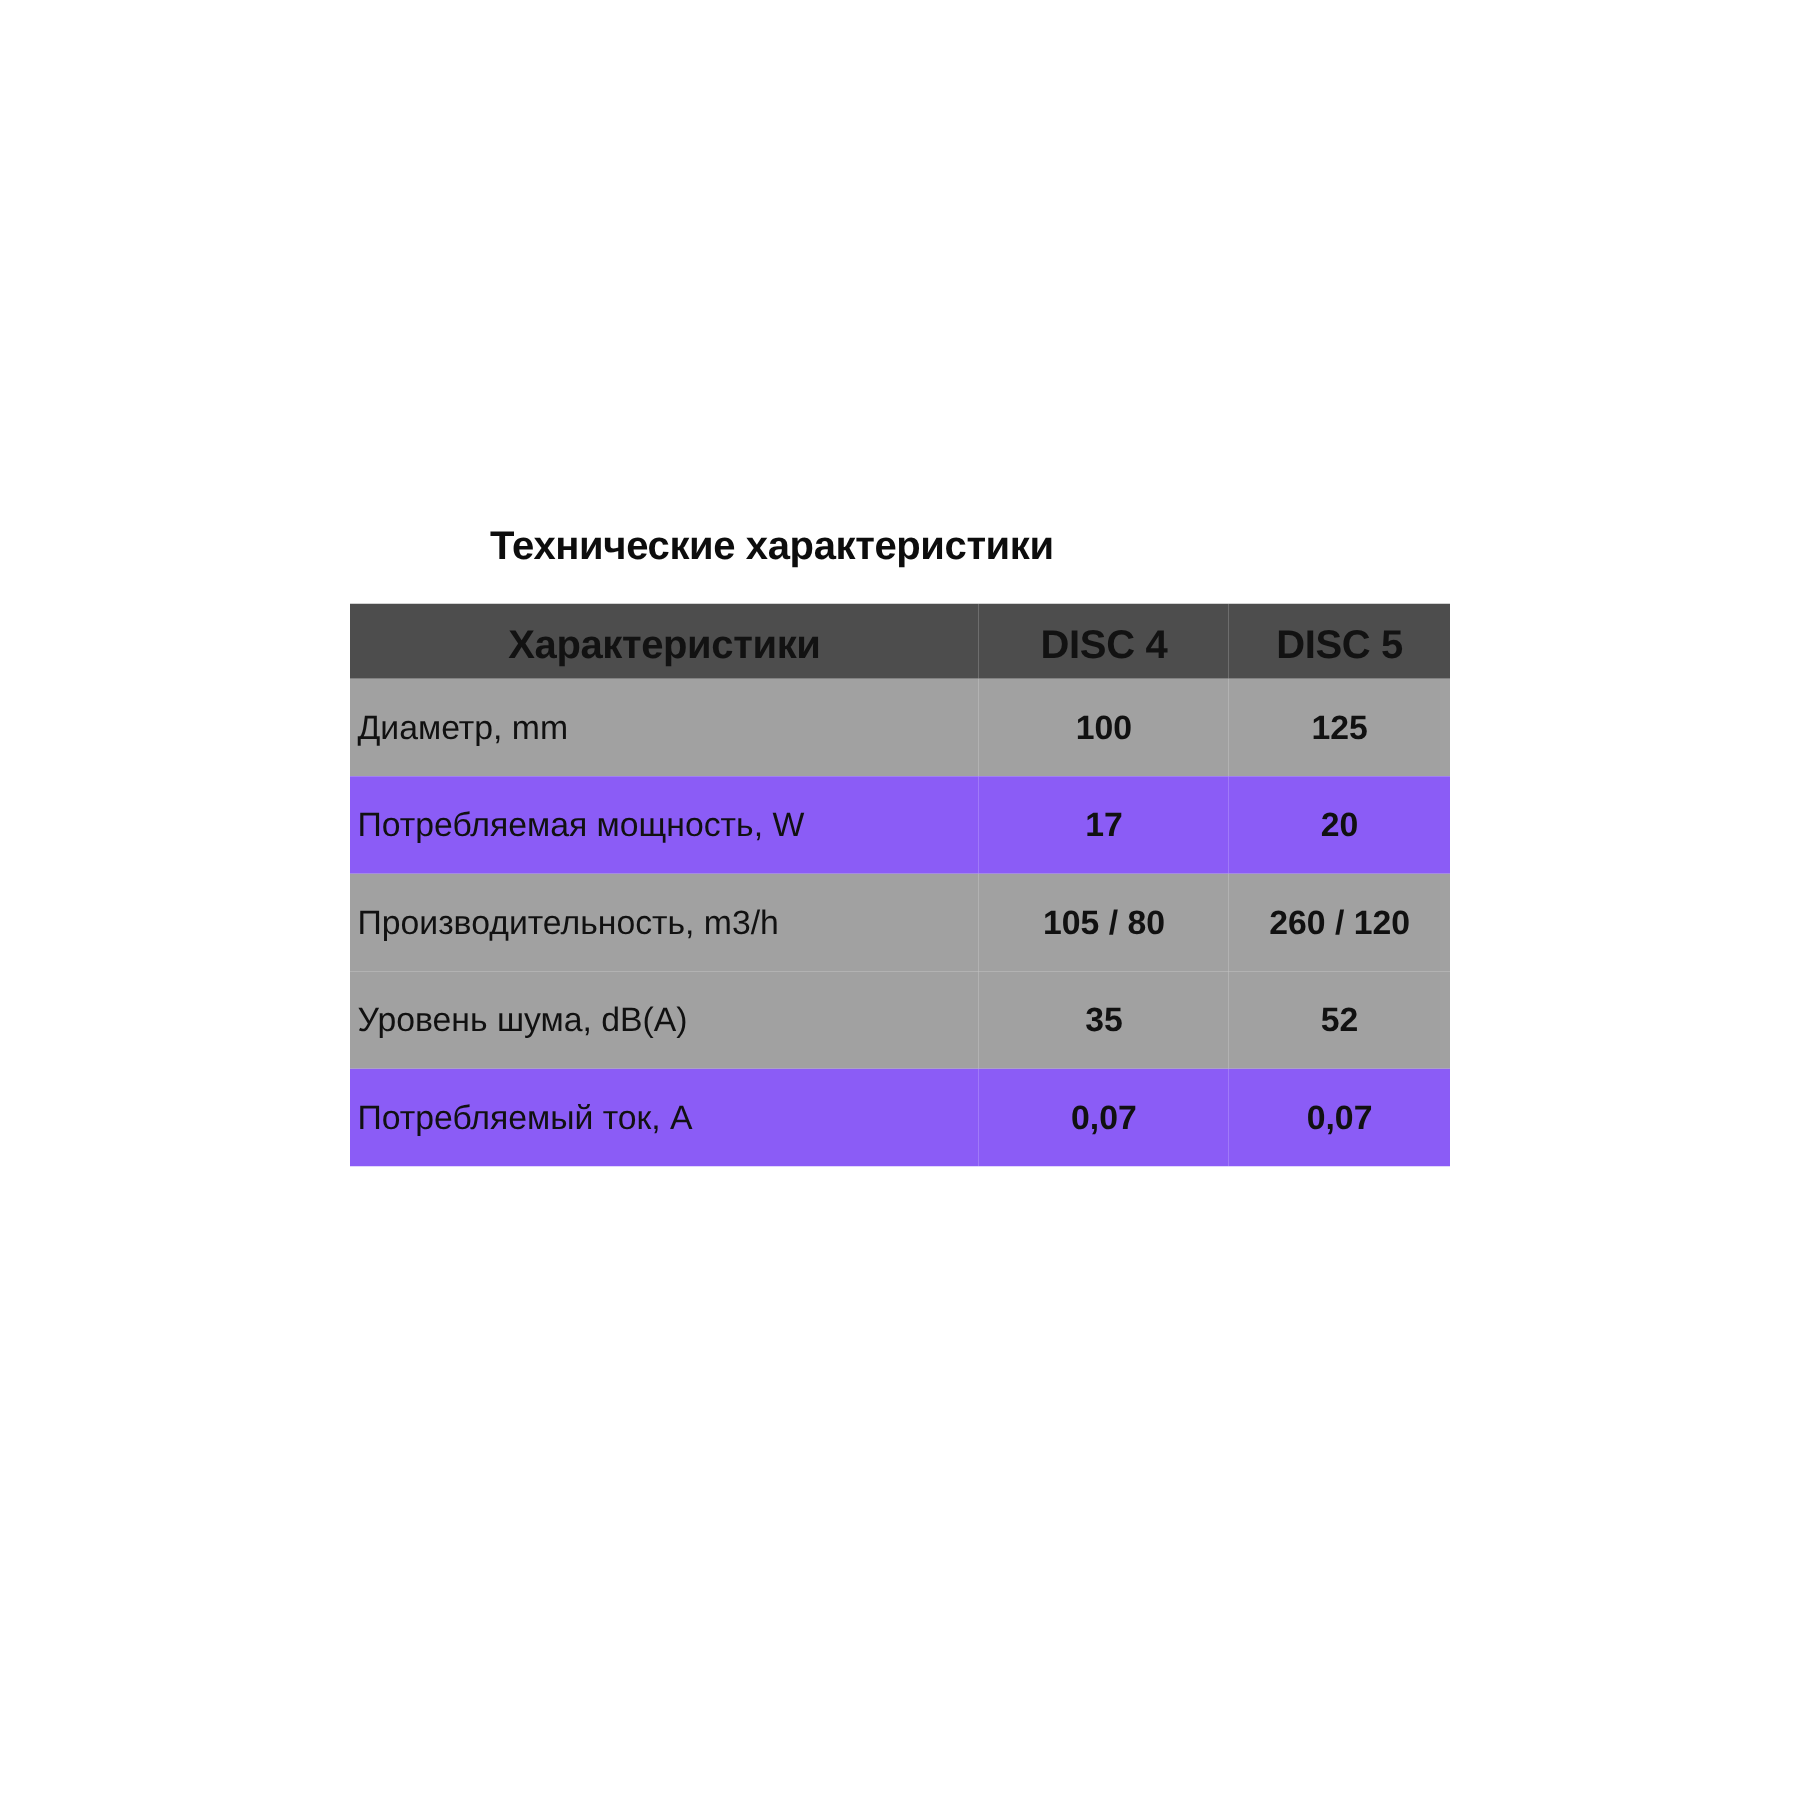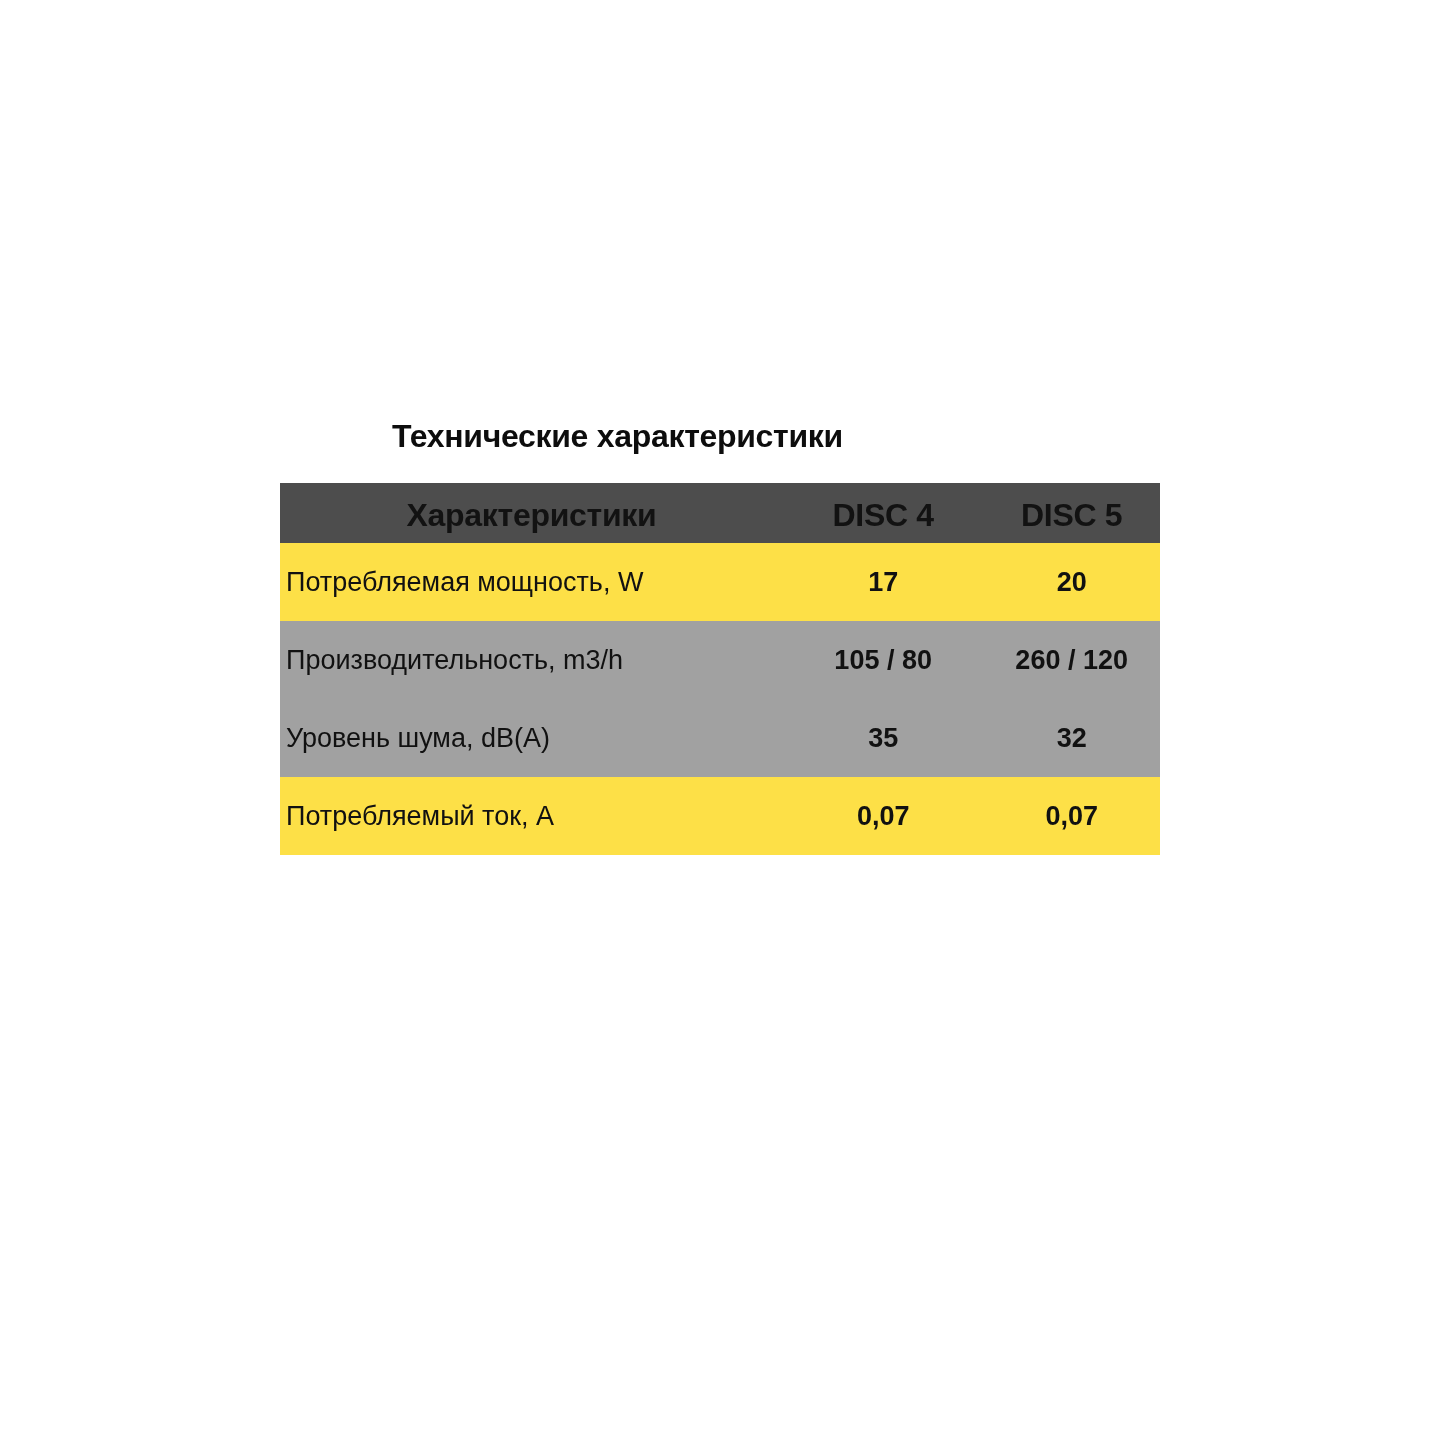--- a/index.html
+++ b/index.html
@@ -15,21 +15,21 @@
     position:absolute; left:280px; top:483px; width:880px; border-collapse:collapse;
   }
   .spec-table th, .spec-table td { padding:0; }
   .head-row { background:#4d4d4d; height:60px; }
   .head-row th {
     font-size:32px; font-weight:bold; color:#121212; letter-spacing:-0.3px;
     text-align:center; vertical-align:middle; padding-top:4px;
   }
   .row { height:78px; }
   .row.shaded { background:#a1a1a1; }
-  .row.plain { background:#fde047; }
+  .row.plain { background:#8b5cf6; }
   .row td { font-size:27px; vertical-align:middle; }
   .label-cell { width:500px; padding-left:6px !important; text-align:left; font-weight:normal; color:#111; }
   .val-cell { text-align:center; font-weight:bold; color:#111; }
   .col1 { width:500px; }
   .col2 { width:202px; }
   .col3 { width:178px; }
   .head-label { text-align:center; }
 </style>
 </head>
 <body>
@@ -43,34 +43,39 @@
       <col class="col3">
   </colgroup>
   <thead>
     <tr class="head-row">
       <th class="head-label">Характеристики</th>
       <th>DISC 4</th>
       <th>DISC 5</th>
     </tr>
   </thead>
   <tbody>
+    <tr class="row shaded">
+      <td class="label-cell">Диаметр, mm</td>
+      <td class="val-cell">100</td>
+      <td class="val-cell">125</td>
+    </tr>
     <tr class="row plain">
       <td class="label-cell">Потребляемая мощность, W</td>
       <td class="val-cell">17</td>
       <td class="val-cell">20</td>
     </tr>
     <tr class="row shaded">
       <td class="label-cell">Производительность, m3/h</td>
       <td class="val-cell">105 / 80</td>
       <td class="val-cell">260 / 120</td>
     </tr>
     <tr class="row shaded">
       <td class="label-cell">Уровень шума, dB(A)</td>
       <td class="val-cell">35</td>
-      <td class="val-cell">32</td>
+      <td class="val-cell">52</td>
     </tr>
     <tr class="row plain">
       <td class="label-cell">Потребляемый ток, A</td>
       <td class="val-cell">0,07</td>
       <td class="val-cell">0,07</td>
     </tr>
   </tbody>
 </table>
 
 </body></html>

